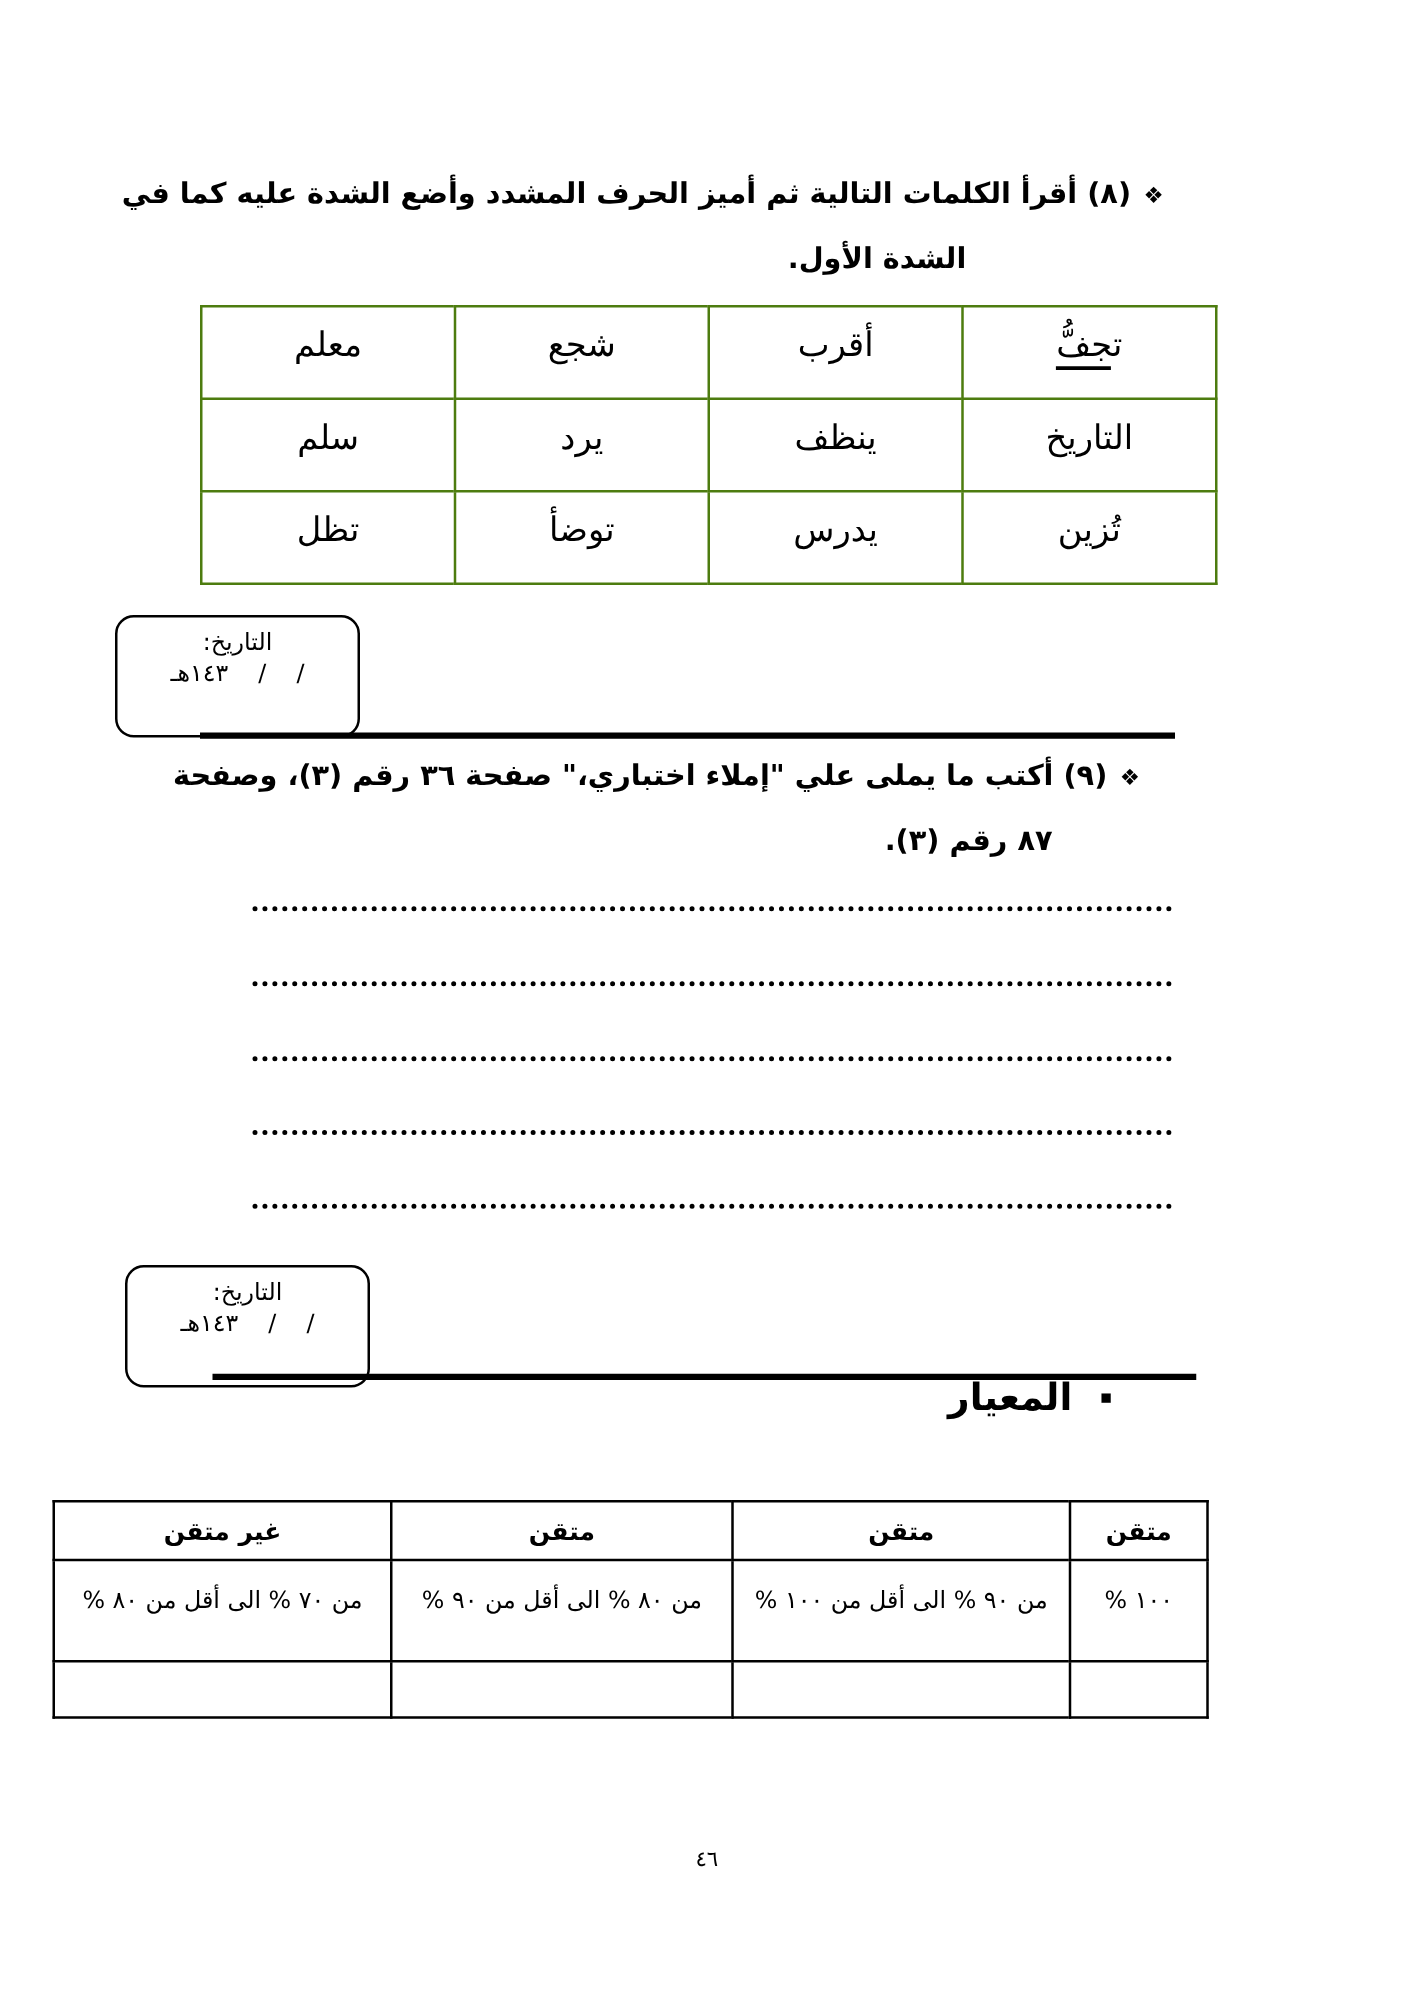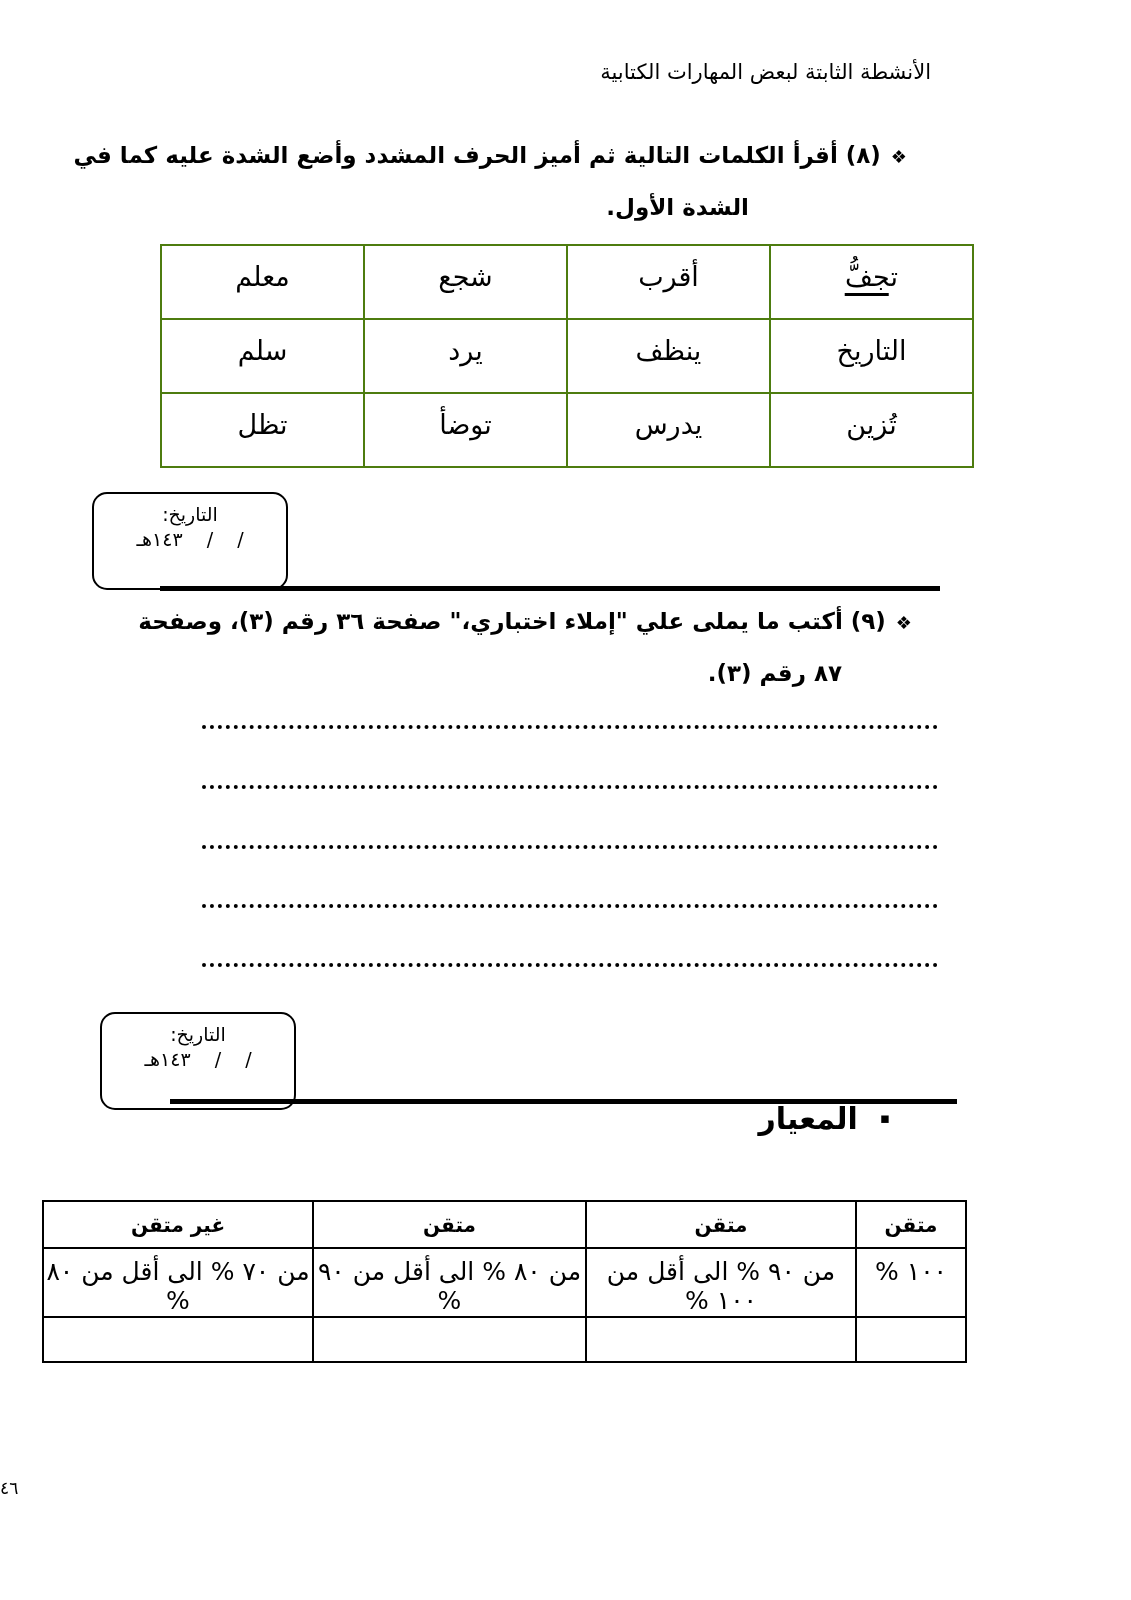--- a/index.html
+++ b/index.html
@@ -11,21 +11,21 @@
   
   .header-title {
     position:absolute; top:60px; right:200px;
     font-size:21px; white-space:nowrap;
   }
   
   .instruction {
     position:absolute; text-align:right; font-weight:bold;
     font-size:23px; line-height:50px; white-space:nowrap;
   }
-  .sec8 { top:130px; right:224px; }
+  .sec8 { top:130px; right:200px; }
   .sec9 { top:596px; right:219px; }
   .diamond-bullet { font-size:18px; margin-left:10px; display:inline-block; }
   .indent-158 { margin-right:158px; }
   .indent-162 { margin-right:70px; }
   
   .words-table {
     position:absolute; top:244px; left:160px;
     border-collapse:collapse; direction:rtl;
   }
   .words-table td {
@@ -63,34 +63,33 @@
   .square-bullet { font-size:15px; vertical-align:6px; margin-left:22px; }
   
   .criteria-table {
     position:absolute; top:1200px; left:42px;
     border-collapse:collapse; direction:rtl; table-layout:fixed;
   }
   .criteria-table th, .criteria-table td {
     border:2px solid #000; text-align:center; vertical-align:middle; padding:0;
   }
   .criteria-table th { height:45px; font-size:20px; font-weight:bold; }
-  .criteria-table td.value-cell { height:59px; font-size:25px; vertical-align:top; padding-top:8px; }
+  .criteria-table td.value-cell { height:59px; font-size:19px; vertical-align:top; padding-top:20px; }
   .criteria-table td.empty-cell { height:43px; }
   
   .page-number {
     position:absolute; top:1478px; left:0; width:1131px;
-    text-align:left; font-size:17px;
+    text-align:center; font-size:17px;
   }
 </style>
 </head>
 <body>
 
 <div class="page">
 
-  <div class="header-title">الأنشطة الثابتة لبعض المهارات الكتابية</div>
 
   <div class="instruction sec8">
     <div><span class="diamond-bullet">❖</span><span>(٨) أقرأ الكلمات التالية ثم أميز الحرف المشدد وأضع الشدة عليه كما في</span></div>
     <div class="indent-158">الشدة الأول.</div>
   </div>
 
   <table class="words-table">
     <tbody>
         <tr>
       <td><span class="partial-underline">تجفُّ</span></td>

